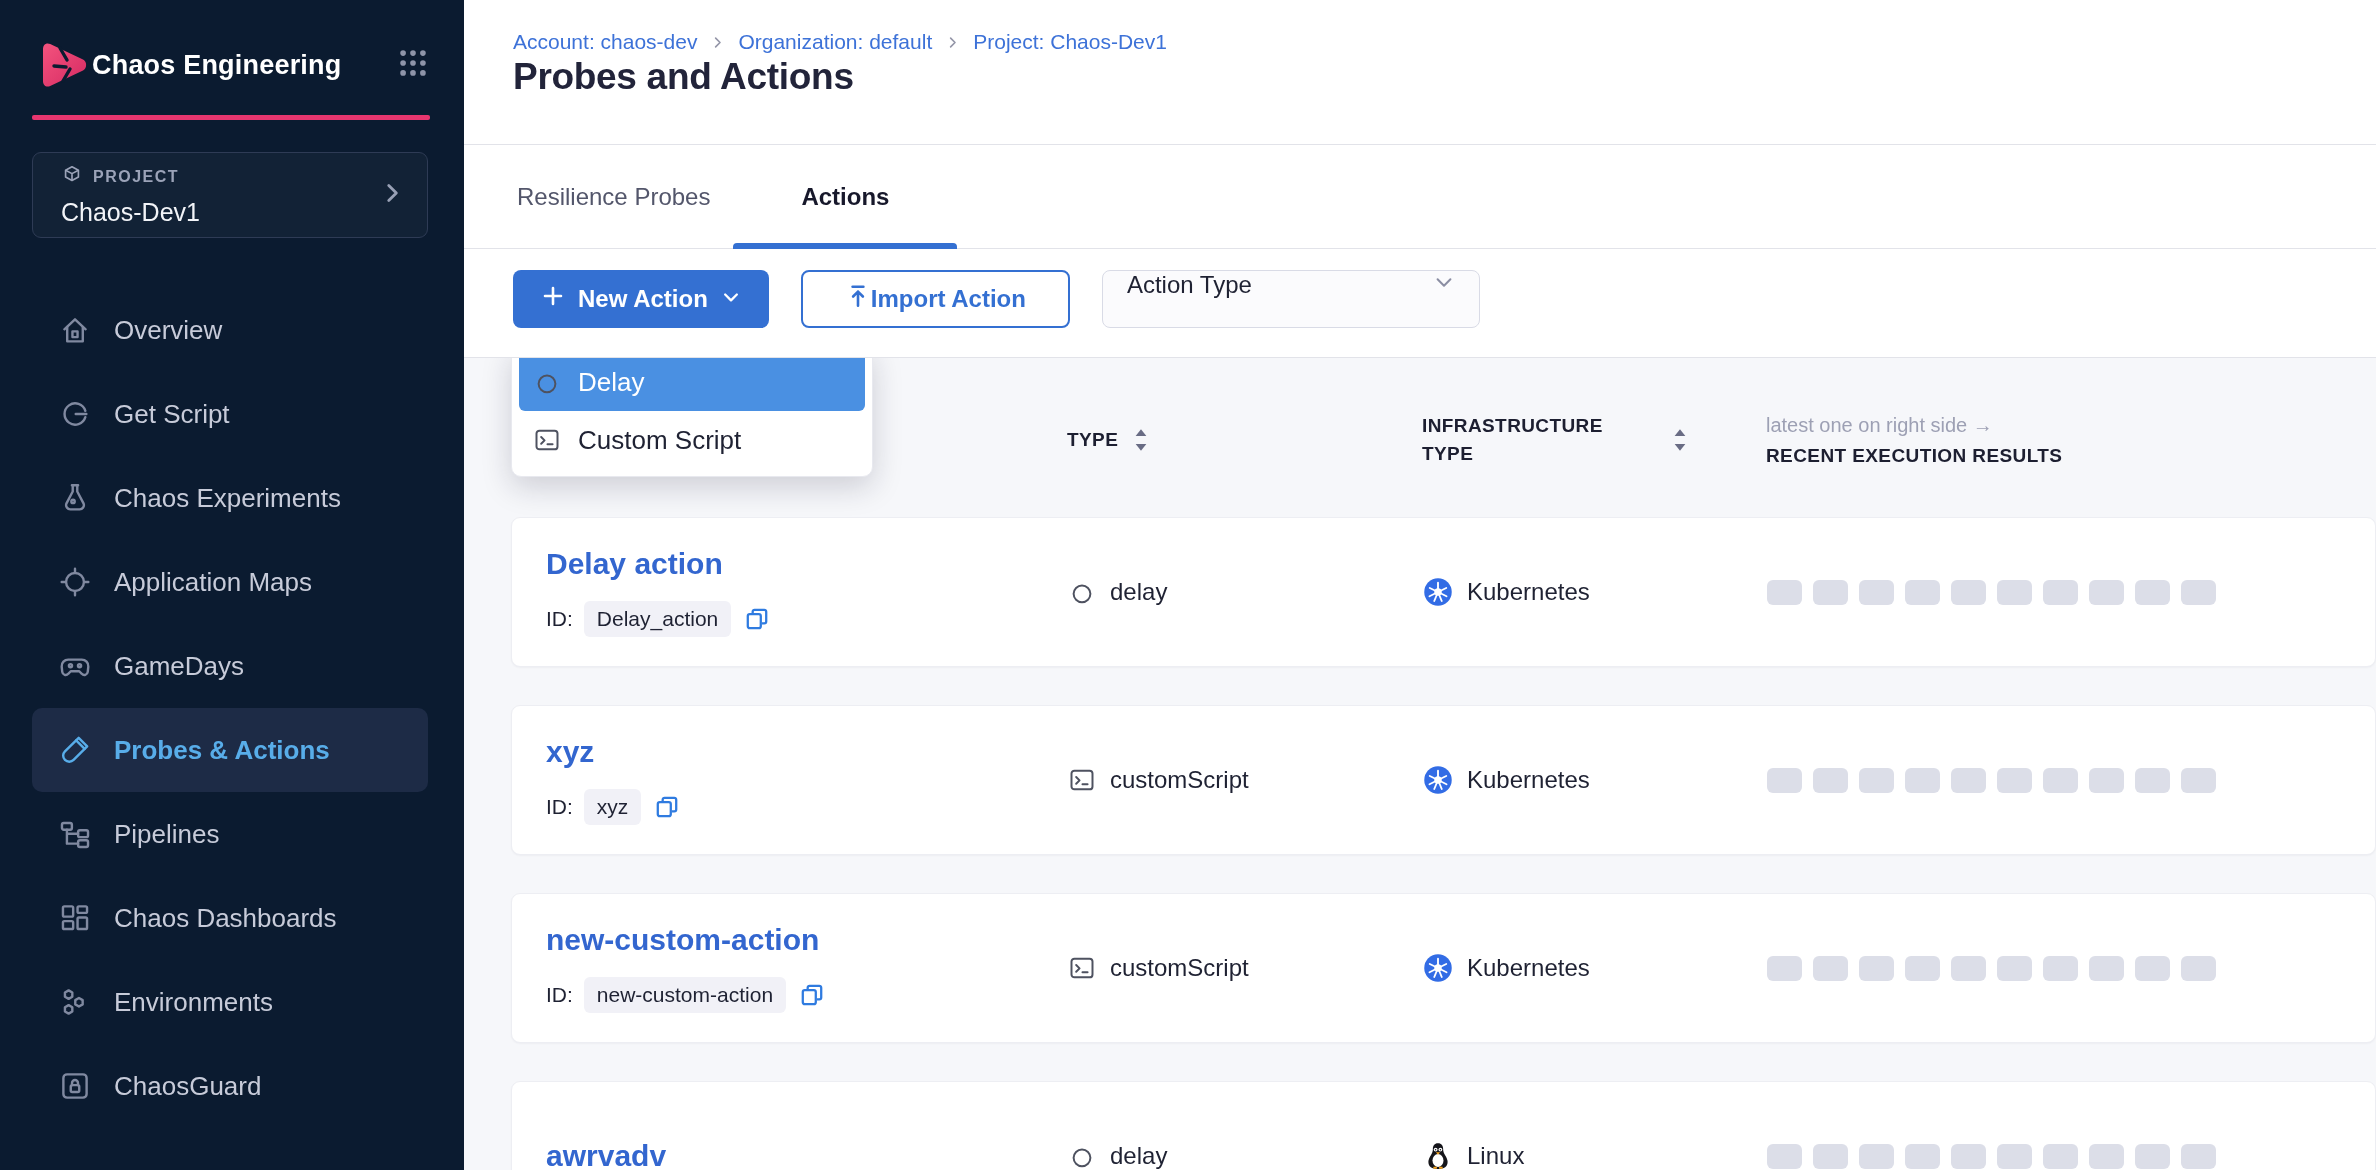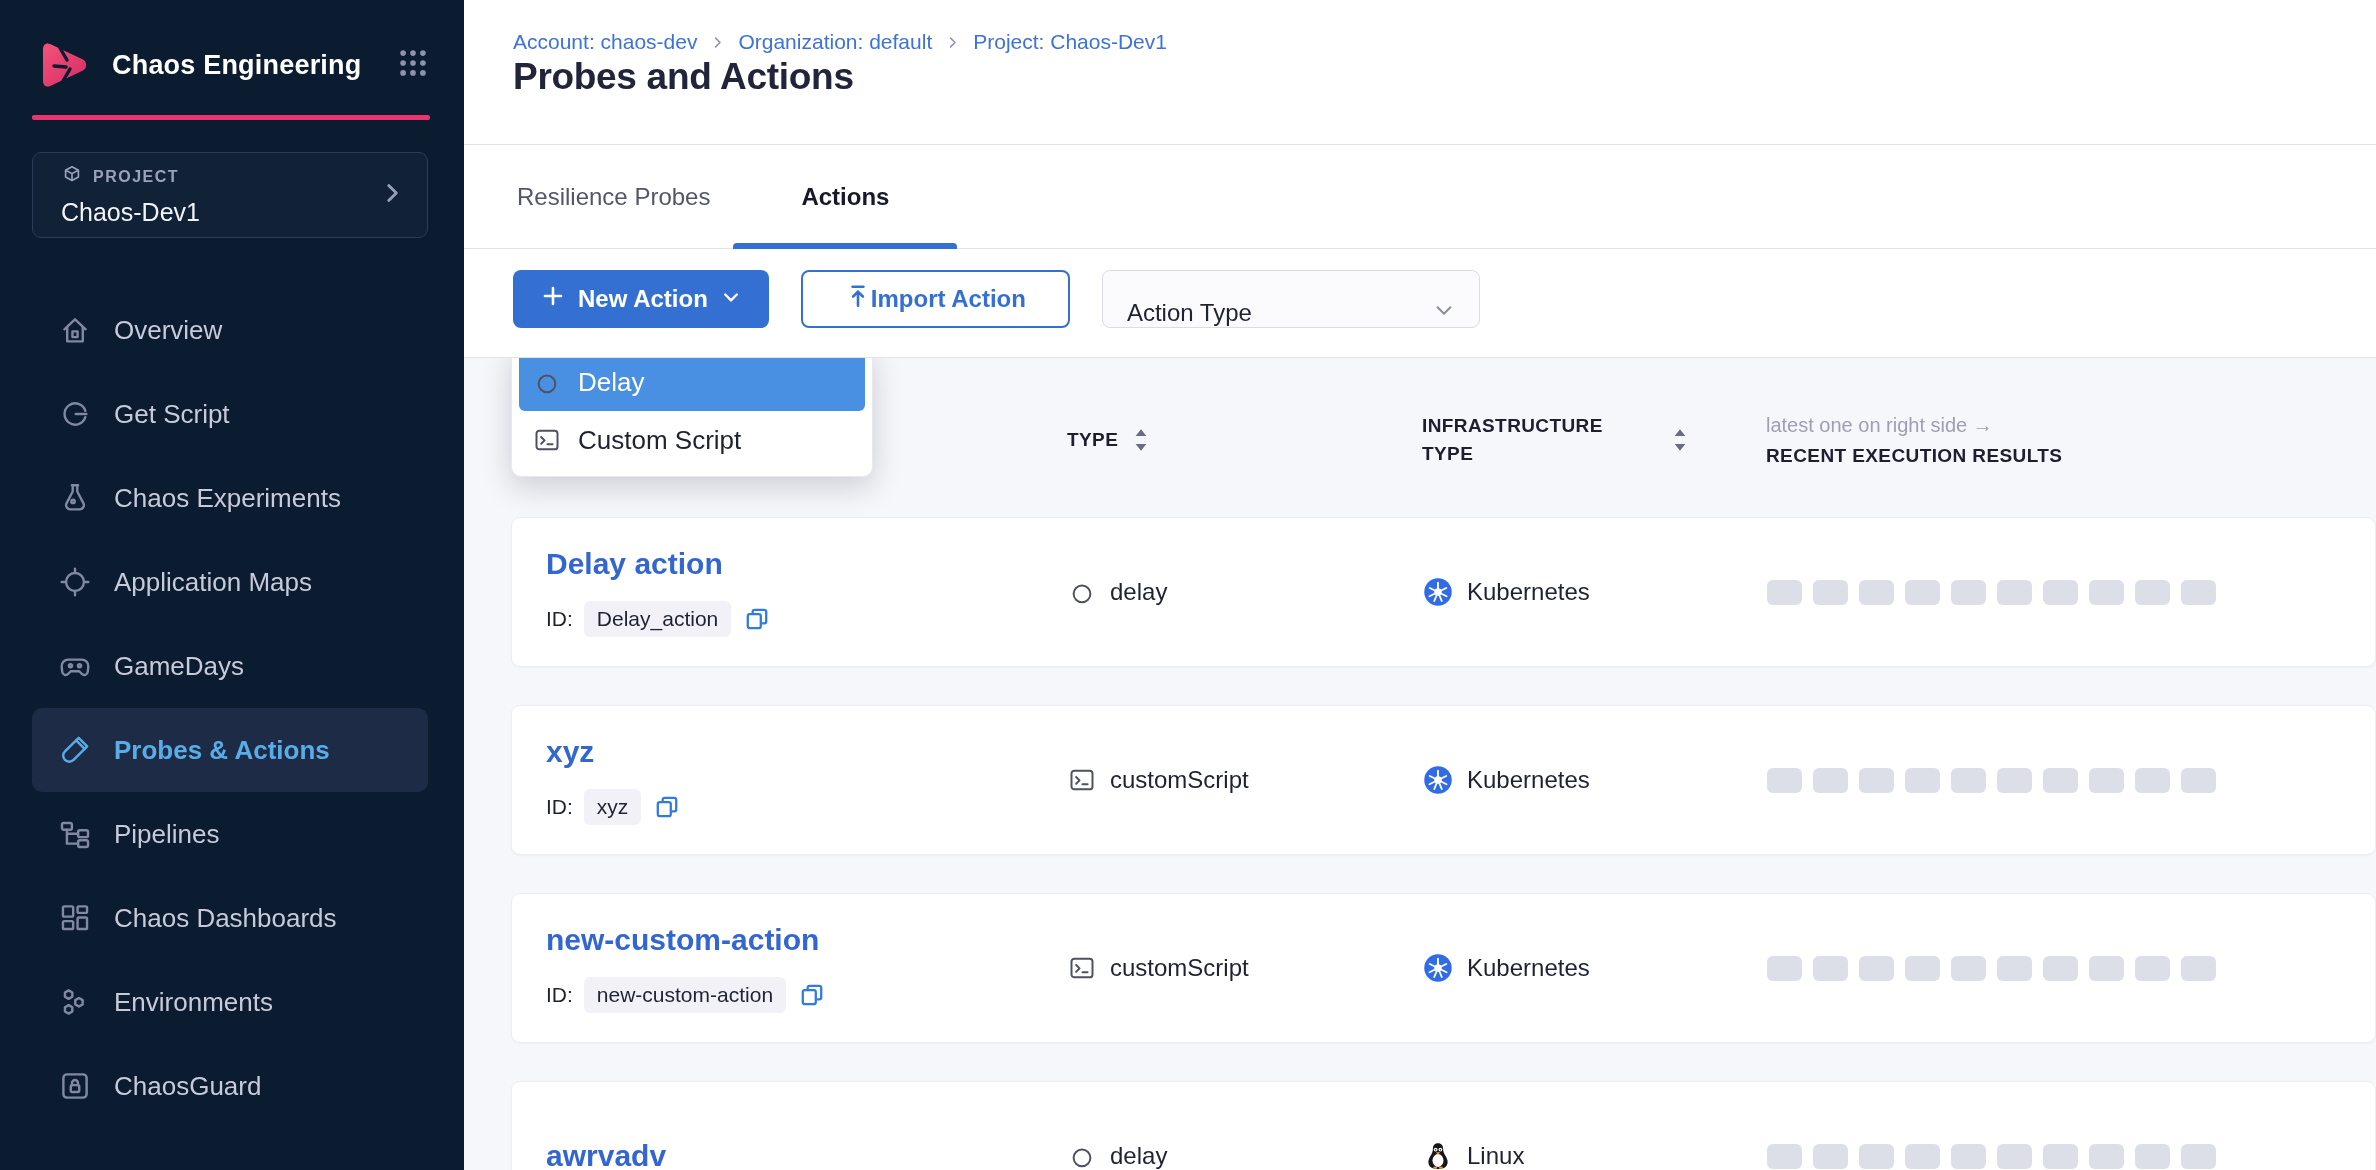--- a/index.html
+++ b/index.html
@@ -12,21 +12,21 @@
     --skeleton:#DCDEE8; --pill-bg:#F1F1F7; --icon-dark:#4E5260; --copy-blue:#2F7BE0;
   }
   *{margin:0;padding:0;box-sizing:border-box;}
   html,body{width:2376px;height:1170px;overflow:hidden;}
   body{font-family:"Liberation Sans","DejaVu Sans",sans-serif;display:flex;background:#fff;color:var(--text);}
 
   
   .sidebar{width:464px;height:1170px;background:var(--sidebar-bg);flex:0 0 464px;display:flex;flex-direction:column;}
   .brand-row{display:flex;align-items:center;padding:40px 34px 0 38px;}
   .brand-logo{width:54px;height:50px;flex:0 0 54px;}
-  .brand-title{color:#fff;font-size:27px;font-weight:700;margin-left:20px;letter-spacing:.2px;}
+  .brand-title{color:#fff;font-size:27px;font-weight:700;letter-spacing:.2px;}
   .grid-icon{margin-left:auto;cursor:pointer;}
   .brand-underline{height:5px;background:var(--pink);margin:25px 34px 0 32px;border-radius:2px;}
   .project-card{margin:32px 36px 0 32px;height:86px;border:1px solid var(--proj-border);background:rgba(255,255,255,.03);
     border-radius:9px;display:flex;align-items:center;padding:0 22px 0 28px;cursor:pointer;}
   .project-meta{display:flex;flex-direction:column;gap:8px;}
   .project-label-row{display:flex;align-items:center;gap:10px;color:var(--proj-label);font-size:16px;font-weight:700;letter-spacing:1.5px;}
   .project-name{color:#F2F4F8;font-size:25px;}
   .project-chevron{margin-left:auto;color:#98A0B5;}
   .nav{list-style:none;margin-top:50px;}
   .nav-item{height:84px;margin:0 36px 0 32px;display:flex;align-items:center;gap:22px;padding:0 0 0 26px;
@@ -47,21 +47,21 @@
     display:flex;align-items:stretch;padding-left:49px;gap:19px;}
   .tab{display:flex;align-items:center;padding:0 4px;font-size:24px;color:var(--tab-inactive);cursor:pointer;position:relative;}
   .tab.active{padding:0 68px;color:var(--tab-active);font-weight:700;}
   .tab.active::after{content:"";position:absolute;left:0;right:0;bottom:-1px;height:6px;background:var(--blue);border-radius:4px 4px 0 0;}
 
   .toolbar{height:109px;border-bottom:1px solid var(--divider);display:flex;align-items:flex-start;padding:21px 0 0 49px;gap:32px;background:#fff;}
   .btn{display:inline-flex;align-items:center;height:58px;border-radius:8px;font-size:24px;font-weight:700;cursor:pointer;border:none;background:none;font-family:inherit;}
   .btn-primary{background:var(--blue);color:#fff;padding:0 28px;gap:13px;}
   .btn-outline{border:2px solid var(--blue);color:var(--blue);background:#fff;padding:0 42px;}
   .select{width:378px;height:58px;border:1px solid #D9DBE6;border-radius:8px;background:#FBFBFD;display:inline-flex;
-    align-items:flex-end;justify-content:space-between;padding:0 24px;font-size:24px;color:var(--text);cursor:pointer;}
+    align-items:flex-start;justify-content:space-between;padding:0 24px;font-size:24px;color:var(--text);cursor:pointer;}
   .select .chev{color:#8B8EA3;}
 
   
   .table-area{flex:1;background:var(--area-bg);position:relative;overflow:hidden;}
   .menu{position:absolute;left:47px;top:-13px;width:362px;background:#fff;border:1px solid #E8E9EF;border-radius:10px;
     padding:7px;list-style:none;box-shadow:0 10px 30px rgba(20,20,50,.18);z-index:10;}
   .menu-item{height:58px;display:flex;align-items:center;gap:17px;padding:0 14px;border-radius:6px;font-size:26px;color:var(--text);cursor:pointer;}
   .menu-item.selected{background:var(--menu-blue);color:#fff;}
 
   .thead{display:grid;grid-template-columns:522px 355px 344px auto;margin:44px 0 0 81px;align-items:center;min-height:76px;}

